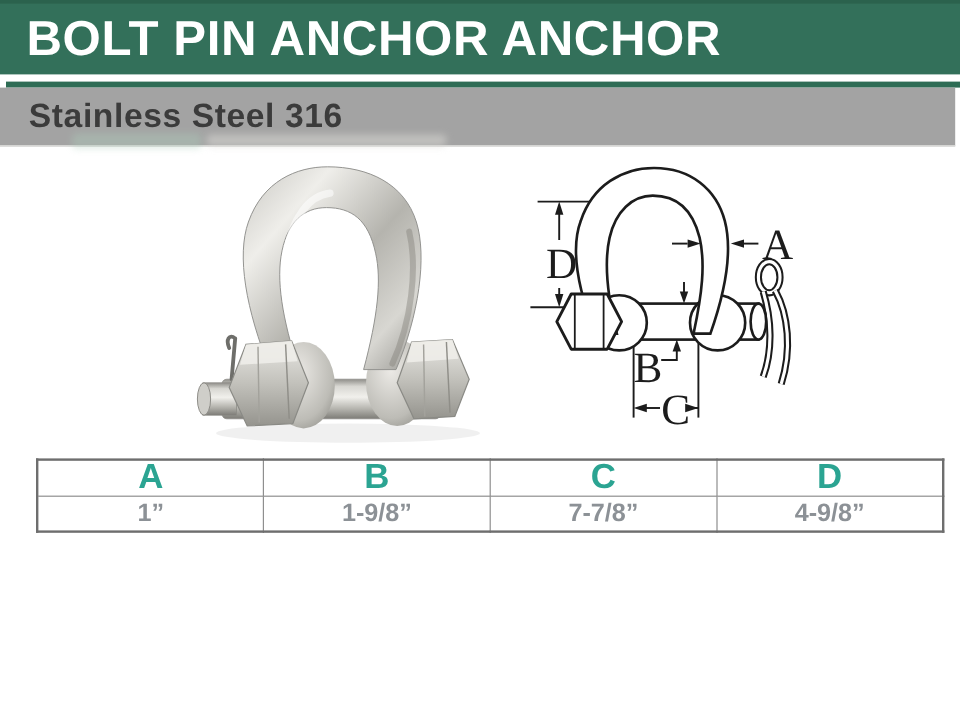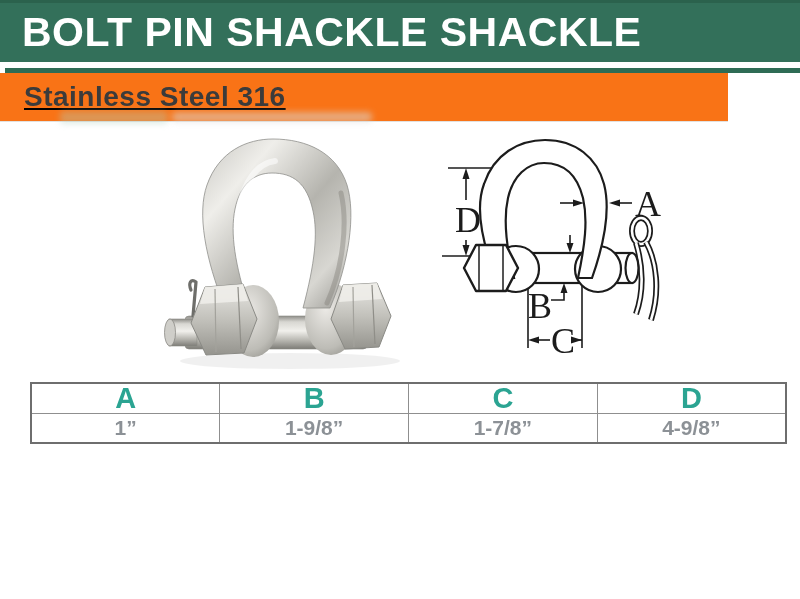--- a/index.html
+++ b/index.html
@@ -13,24 +13,23 @@
     display:flex; align-items:center; padding-left:22px;
   }
   .header-title {
     color:#ffffff; font-size:41px; font-weight:900; letter-spacing:0.5px;
     font-family:"Liberation Sans", sans-serif; white-space:nowrap;
   }
 
   .green-rule { position:absolute; left:5px; top:68px; width:795px; height:5px; background:#2e6c55; }
 
   .subtitle-band {
-    position:absolute; left:0; top:73px; width:728px; height:49px;
-    background:#f97316; display:flex; align-items:center; padding-left:24px;
+    position:absolute; left:0; top:73px; width:796px; height:49px;
+    background:#a3a3a3; display:flex; align-items:center; padding-left:24px;
     border-bottom:1px solid #e2e1df;
-    text-decoration:underline;
   }
   .subtitle-text { color:#3b3b3b; font-size:28px; font-weight:bold; letter-spacing:0.5px; }
 
   .smudge-a { position:absolute; left:60px; top:111px; width:108px; height:13px;
     background:#aecfbc; opacity:0.38; filter:blur(3px); border-radius:4px; }
   .smudge-b { position:absolute; left:172px; top:112px; width:200px; height:10px;
     background:#d9d8d4; opacity:0.55; filter:blur(3px); border-radius:4px; }
 
   .photo-svg   { position:absolute; left:155px; top:133px; }
   .diagram-svg { position:absolute; left:430px; top:130px; }
@@ -45,21 +44,21 @@
   .col-v td { height:29px; color:#8c9196; font-size:21px; font-weight:bold; line-height:1; }
 
   .dim-label { font-family:"Liberation Serif", serif; font-size:36px; fill:#1c1c1c; }
 </style>
 </head>
 <body>
 
 <div class="page">
 
   <div class="header-bar">
-    <div class="header-title">BOLT PIN SHACKLE SHACKLE</div>
+    <div class="header-title">BOLT PIN ANCHOR ANCHOR</div>
   </div>
 
   <div class="green-rule"></div>
 
   <div class="subtitle-band">
     <div class="subtitle-text">Stainless Steel 316</div>
   </div>
 
   <div class="smudge-a"></div>
   <div class="smudge-b"></div>
@@ -184,19 +183,19 @@
     <tbody>
       <tr class="col-h">
         <td>A</td>
         <td>B</td>
         <td>C</td>
         <td>D</td>
       </tr>
       <tr class="col-v">
         <td>1”</td>
         <td>1-9/8”</td>
-        <td>1-7/8”</td>
+        <td>7-7/8”</td>
         <td>4-9/8”</td>
       </tr>
     </tbody>
   </table>
 
 </div>
 
 </body></html>

